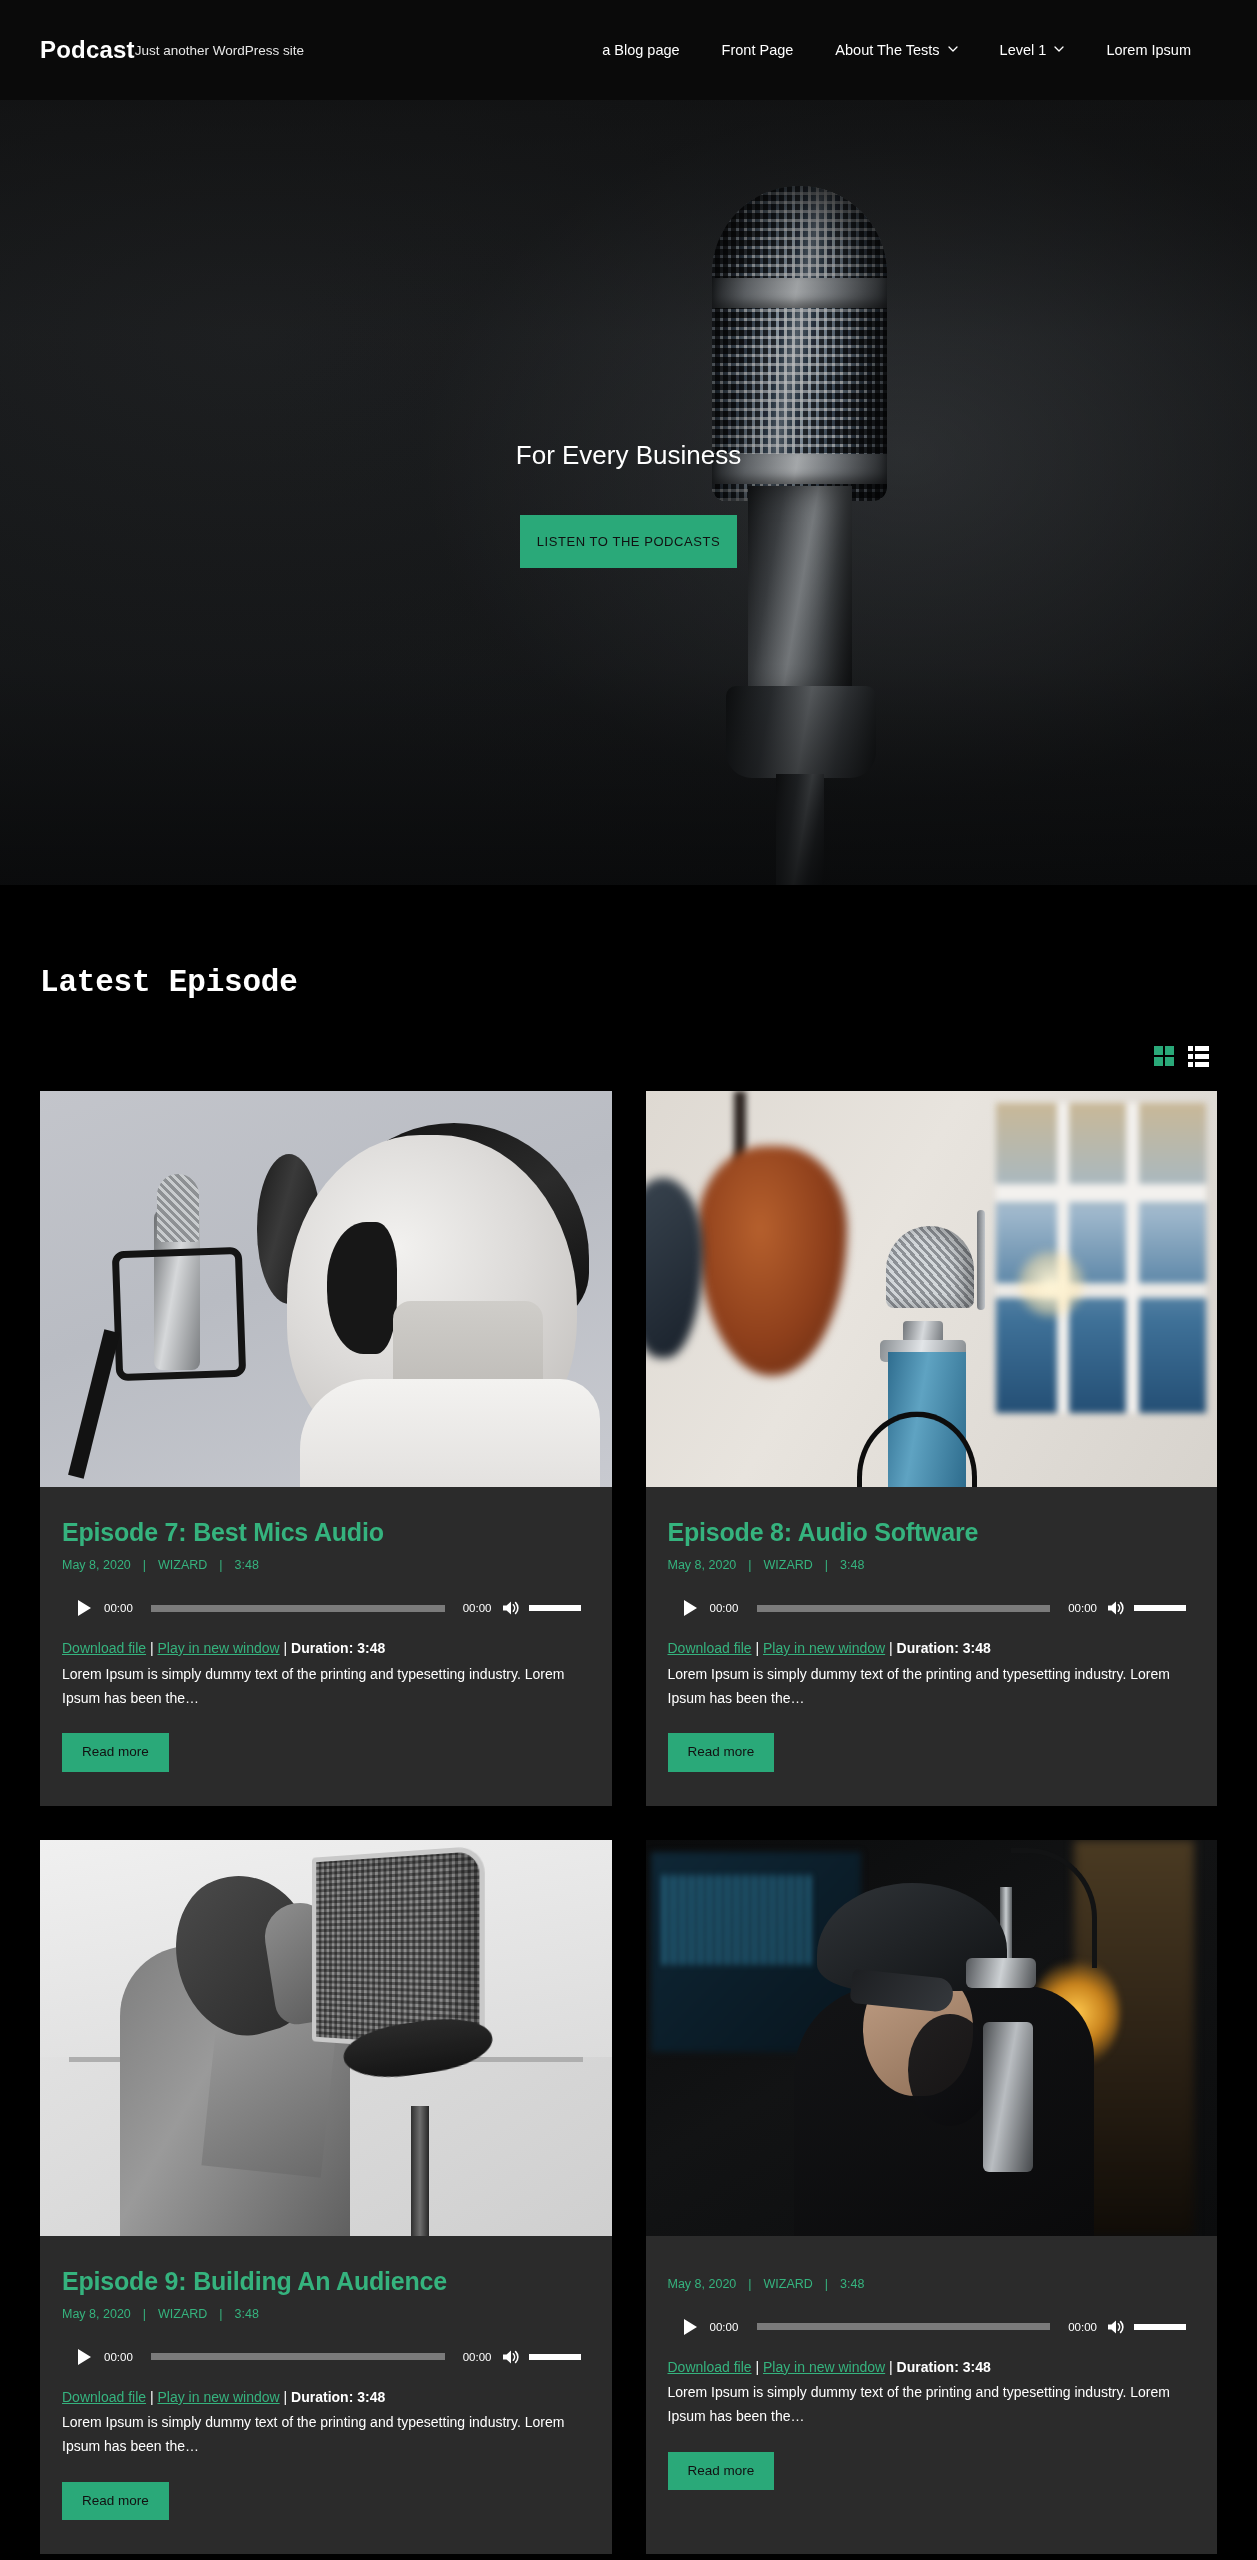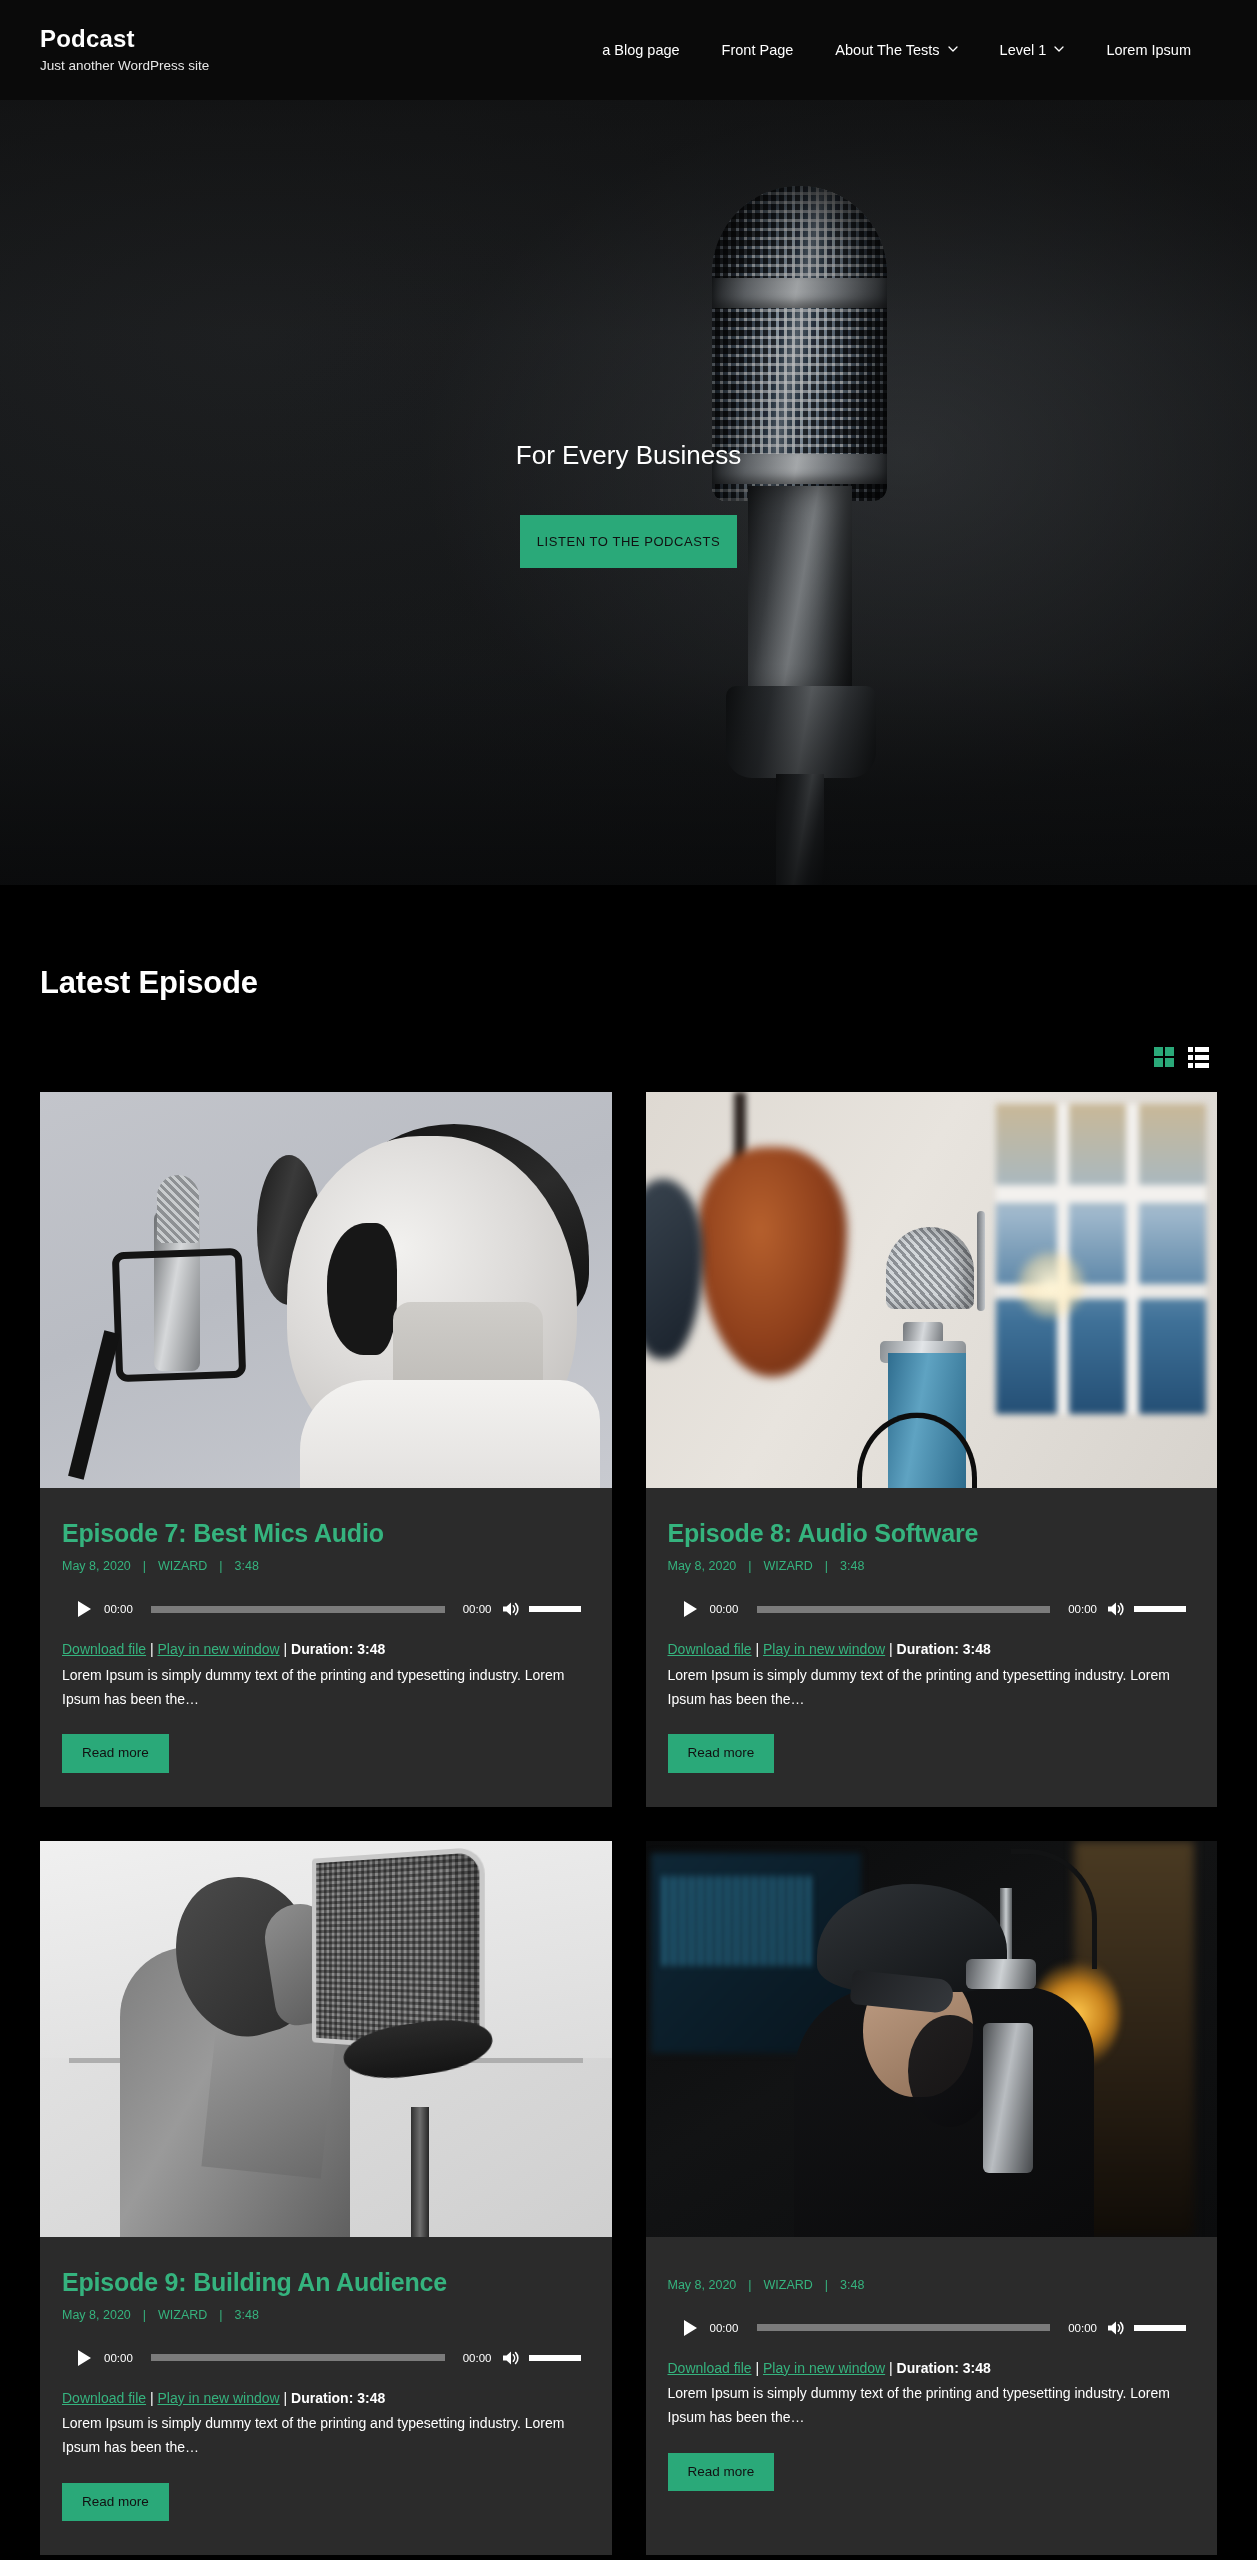--- a/index.html
+++ b/index.html
@@ -11,21 +11,21 @@
   }
   body { width:1257px; min-height:2560px; position:relative; overflow-x:hidden; }
 
   
   .site-header{
     position:relative; z-index:20;
     height:100px; background:#0a0a0a;
     display:flex; align-items:center; justify-content:space-between;
     padding:0 40px 0 40px;
   }
-  .brand{ display:flex; flex-direction:column; justify-content:center; }
+  .brand{ display:flex; flex-direction:row; justify-content:center; }
   .brand-title{
     color:#ffffff; font-size:24px; font-weight:700; letter-spacing:.2px; line-height:1.1;
   }
   .brand-tagline{
     color:#e7e7e7; font-size:13.5px; font-weight:400; margin-top:7px; line-height:1.1;
   }
   .main-nav{ display:flex; align-items:center; gap:0px; padding-right:5px; }
   .nav-item{
     display:flex; align-items:center; gap:8px;
     color:#ffffff; font-size:14.5px; font-weight:400;
@@ -100,21 +100,21 @@
     color:#ffffff; font-size:26px; font-weight:400; text-align:center;
   }
   .hero-cta{
     margin-top:44px; background:#2aa979; color:#111111;
     font-size:13px; font-weight:400; letter-spacing:.55px;
     padding:20px 17px; border:none; cursor:pointer; line-height:1;
   }
 
   
   .episodes-section{ background:#000000; padding:0 0 60px 0; }
-  .section-head{ padding:80px 40px 0 40px; }
+  .section-head{ padding:80px 40px 0 40px;font-family:Liberation Mono, monospace; }
   .section-title{ color:#ffffff; font-size:31px; font-weight:700; letter-spacing:-.2px; }
 
   .view-toggle{
     display:flex; justify-content:flex-end; align-items:center; gap:13px;
     padding:46px 48px 0 40px;
   }
   .vt-btn{ cursor:pointer; width:21px; height:21px; display:block; }
   .vt-btn svg{ display:block; }
 
   .episode-grid{

